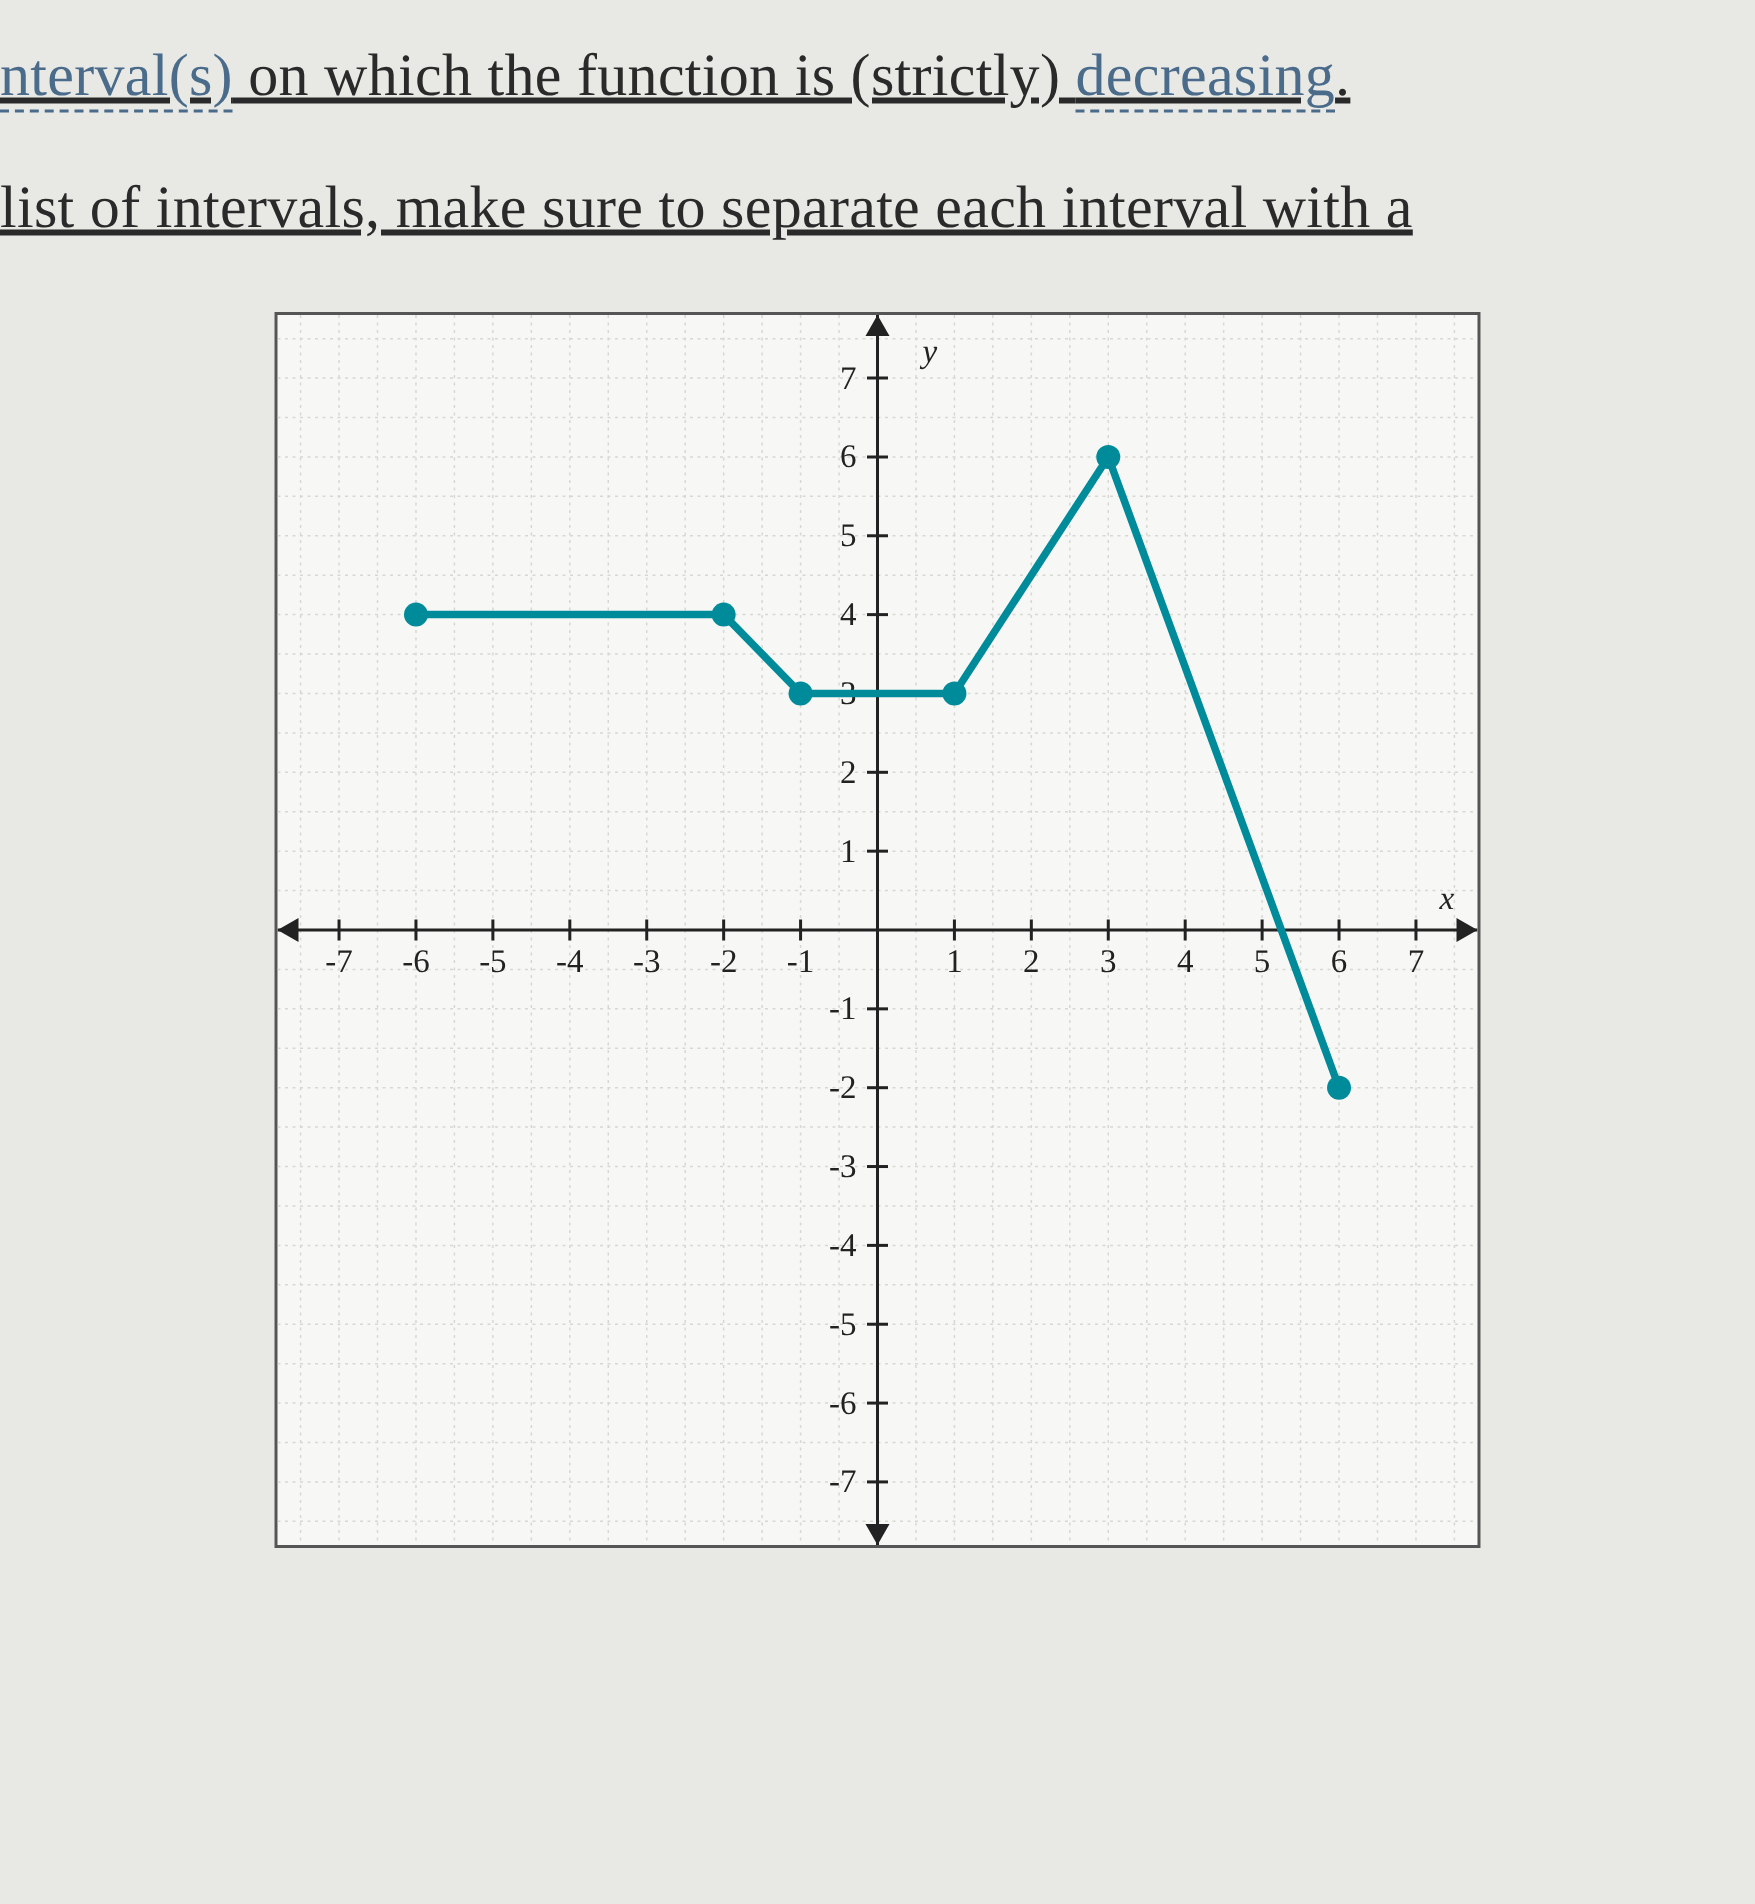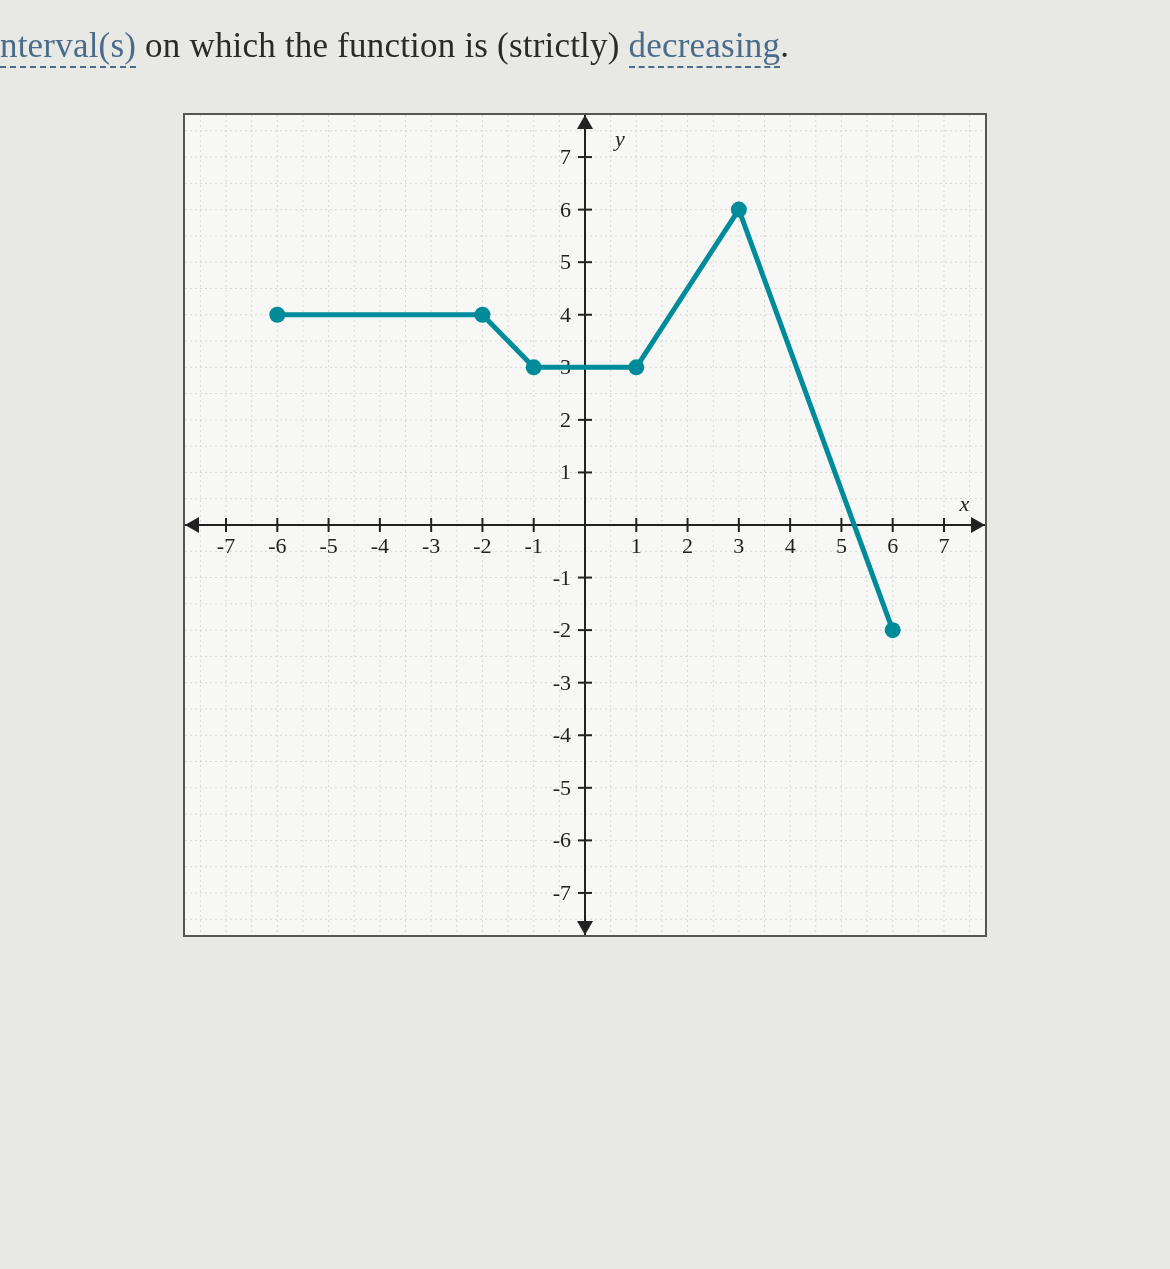--- a/index.html
+++ b/index.html
@@ -14,23 +14,24 @@
   }
   .page {
     width: 1170px;
     height: 1269px;
     position: relative;
     box-sizing: border-box;
     padding: 20px 0 0 0;
   }
   .text-block {
     padding-left: 0;
-    font-size: 35px;
+    font-size: 40px;
     line-height: 1.5;
     letter-spacing: 0.2px;
+    text-decoration: underline;
   }
   .line1 { margin-bottom: 28px; }
   .line2 { margin-bottom: 2px; }
   .line3 { margin-bottom: 28px; }
   .line4 { margin-bottom: 10px; }
   .link-style {
     color: #4a6b8a;
     border-bottom: 2px dashed #4a6b8a;
     padding-bottom: 1px;
   }
@@ -58,20 +59,21 @@
   .arrowhead { fill:#222; }
 </style>
 </head>
 <body>
 <div class="page">
 
 <div class="text-block">
   <div class="line1">
     <span class="link-style">nterval(s)</span><span> on which the function is (strictly) </span><span class="link-style">decreasing</span><span>.</span>
   </div>
+  <div class="line3">list of intervals, make sure to separate each interval with a </div>
 </div>
 
 <div class="chart-wrap">
   <div class="chart-box">
     <svg id="chart-svg" width="800" height="820" viewBox="0 0 800 820">
           <line x1="15.384615384615378" y1="0" x2="15.384615384615378" y2="820" class="grid-minor"></line>
           <line x1="66.66666666666666" y1="0" x2="66.66666666666666" y2="820" class="grid-minor"></line>
           <line x1="117.94871794871796" y1="0" x2="117.94871794871796" y2="820" class="grid-minor"></line>
           <line x1="169.23076923076923" y1="0" x2="169.23076923076923" y2="820" class="grid-minor"></line>
           <line x1="220.51282051282053" y1="0" x2="220.51282051282053" y2="820" class="grid-minor"></line>

